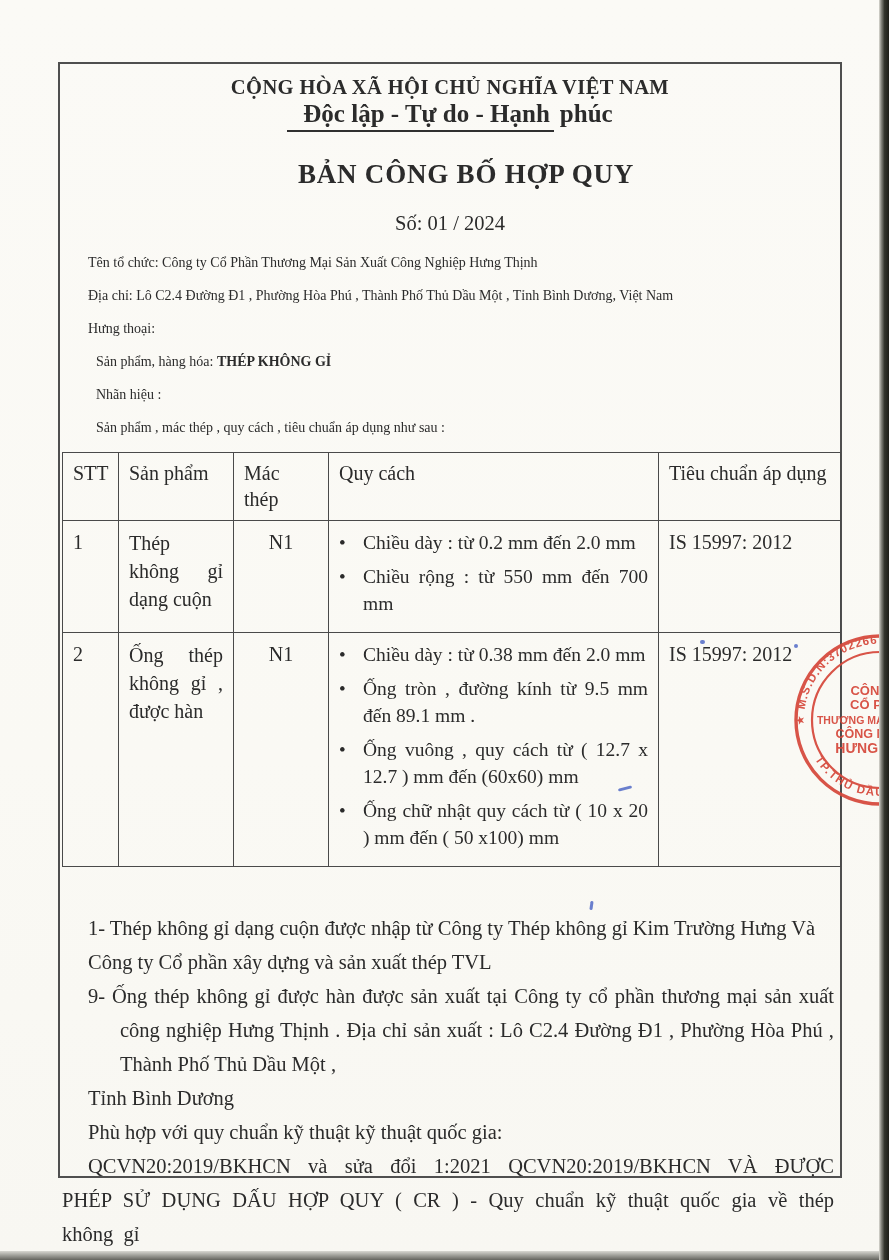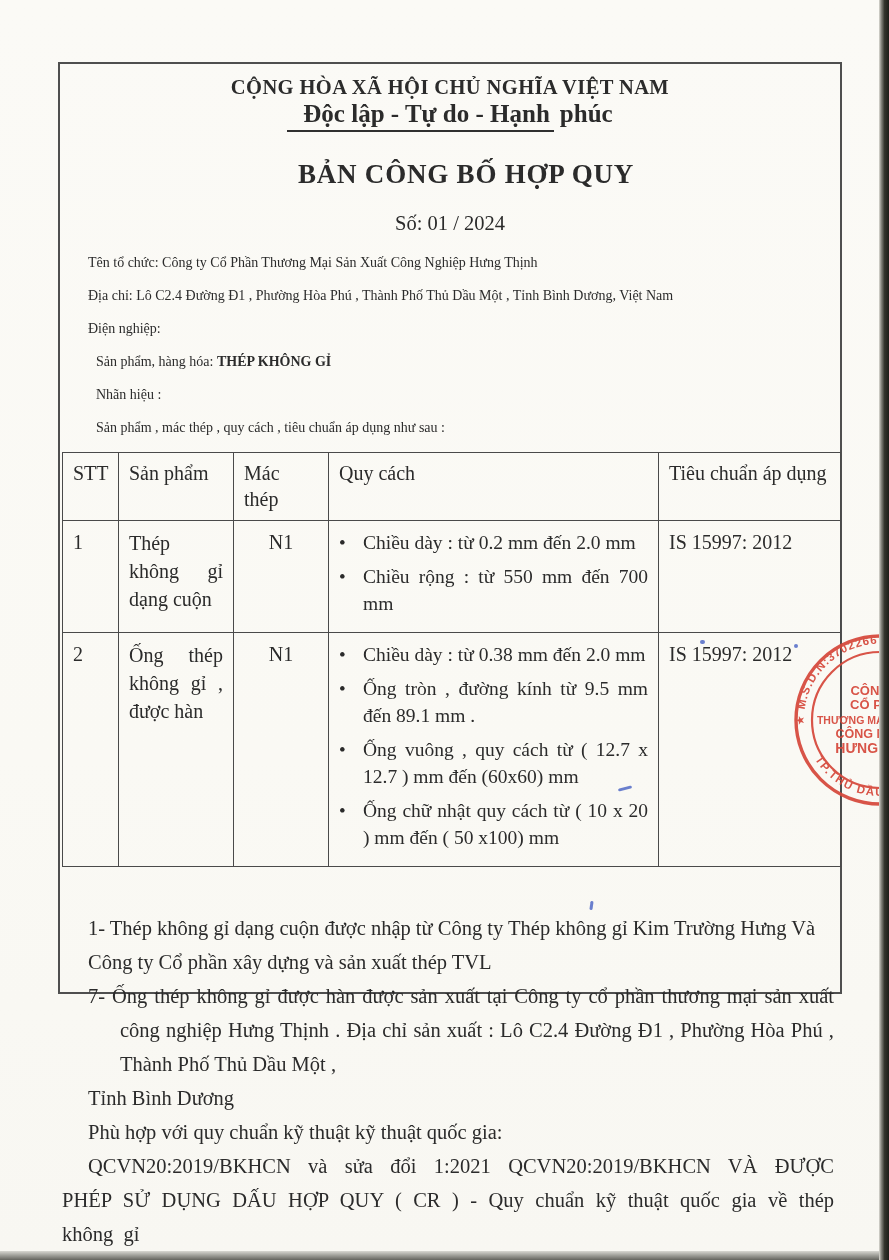--- a/index.html
+++ b/index.html
@@ -10,21 +10,21 @@
     font-family:"Liberation Serif","DejaVu Serif",serif;
     color:#2b2b2b;
   }
   
   .edge-right{position:absolute;top:0;right:0;width:10px;height:100%;z-index:40;
     background:linear-gradient(90deg,#dddcd5 0%,#8e8e86 20%,#33352d 55%,#1d1e18 100%);}
   .edge-bottom{position:absolute;bottom:0;left:0;width:100%;height:9px;z-index:39;
     background:linear-gradient(180deg,#d8d7d1 0%,#a3a39d 45%,#64645e 100%);}
   
   .frame{
-    position:absolute;left:58px;top:62px;width:784px;height:932px;
+    position:absolute;left:58px;top:62px;width:784px;height:1116px;
     border:2px solid #4f4f4f;box-sizing:border-box;background:transparent;z-index:2;
   }
   .centered{text-align:center;}
   .national{margin-top:11px;font-size:20.5px;font-weight:bold;letter-spacing:.4px;line-height:24px;}
   .motto{margin-top:3px;font-size:25px;font-weight:bold;line-height:24px;}
   .motto .uline{display:inline-block;border-bottom:2.5px solid #303030;padding:0 4px 4px 16px;}
   .motto .tail{padding-left:6px;}
   .doc-title{margin-top:27px;font-size:27px;font-weight:bold;letter-spacing:.8px;line-height:30px;padding-left:32px;}
   .doc-number{margin-top:22px;font-size:20.5px;line-height:24px;}
   .org{margin:11px 8px 0 28px;font-size:14px;line-height:33px;}
@@ -71,21 +71,21 @@
     <div class="centered motto">
       <span class="uline">Độc lập - Tự do - Hạnh</span><span class="tail">phúc</span>
     </div>
 
     <div class="centered doc-title">BẢN CÔNG BỐ HỢP QUY</div>
     <div class="centered doc-number">Số: 01 / 2024</div>
 
     <div class="org">
       <div>Tên tổ chức: Công ty Cổ Phần Thương Mại Sản Xuất Công Nghiệp Hưng Thịnh</div>
       <div>Địa chỉ: Lô C2.4 Đường Đ1 , Phường Hòa Phú , Thành Phố Thủ Dầu Một , Tỉnh Bình Dương, Việt Nam</div>
-      <div>Điện nghiệp:</div>
+      <div>Hưng thoại:</div>
       <div class="indented">
         <span>Sản phẩm, hàng hóa:</span>
         <span class="b">THÉP KHÔNG GỈ</span>
       </div>
       <div class="indented">Nhãn hiệu :</div>
       <div class="indented">Sản phẩm , mác thép , quy cách , tiêu chuẩn áp dụng như sau :</div>
     </div>
 
     <table class="spec">
       <colgroup>
@@ -147,21 +147,21 @@
                 <span class="bt">Ống chữ nhật quy cách từ ( 10 x 20 ) mm đến ( 50 x100) mm</span>
               </div>
           </td>
           <td class="c-tc">IS 15997: 2012</td>
         </tr>
       </tbody>
     </table>
 
     <div class="notes">
       <div>1- Thép không gỉ dạng cuộn được nhập từ Công ty Thép không gỉ Kim Trường Hưng Và Công ty Cổ phần xây dựng và sản xuất thép TVL</div>
-      <div class="note2">7- Ống thép không gỉ được hàn được sản xuất tại Công ty cổ phần thương mại sản xuất công nghiệp Hưng Thịnh . Địa chỉ sản xuất : Lô C2.4 Đường Đ1 , Phường Hòa Phú , Thành Phố Thủ Dầu Một ,</div>
+      <div class="note2">9- Ống thép không gỉ được hàn được sản xuất tại Công ty cổ phần thương mại sản xuất công nghiệp Hưng Thịnh . Địa chỉ sản xuất : Lô C2.4 Đường Đ1 , Phường Hòa Phú , Thành Phố Thủ Dầu Một ,</div>
       <div>Tỉnh Bình Dương</div>
       <div>Phù hợp với quy chuẩn kỹ thuật kỹ thuật quốc gia:</div>
       <div class="qcvn">QCVN20:2019/BKHCN và sửa đổi 1:2021 QCVN20:2019/BKHCN VÀ ĐƯỢC PHÉP SỬ DỤNG DẤU HỢP QUY ( CR ) - Quy chuẩn kỹ thuật quốc gia về thép không gỉ</div>
     </div>
 
   </div>
 
   <svg class="stamp" viewBox="0 0 220 220" aria-hidden="true">
     <g fill="none" stroke="#d6483b">
       <circle cx="110" cy="110" r="84" stroke-width="3.4"></circle>

